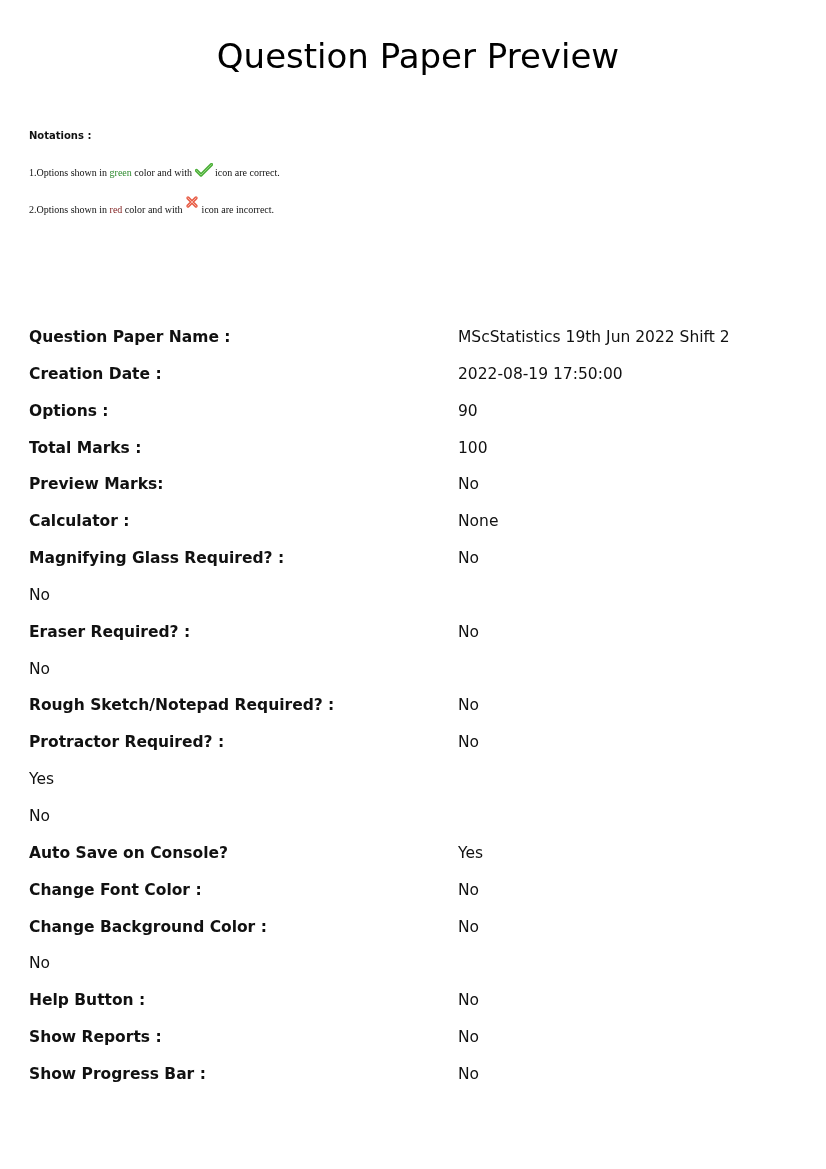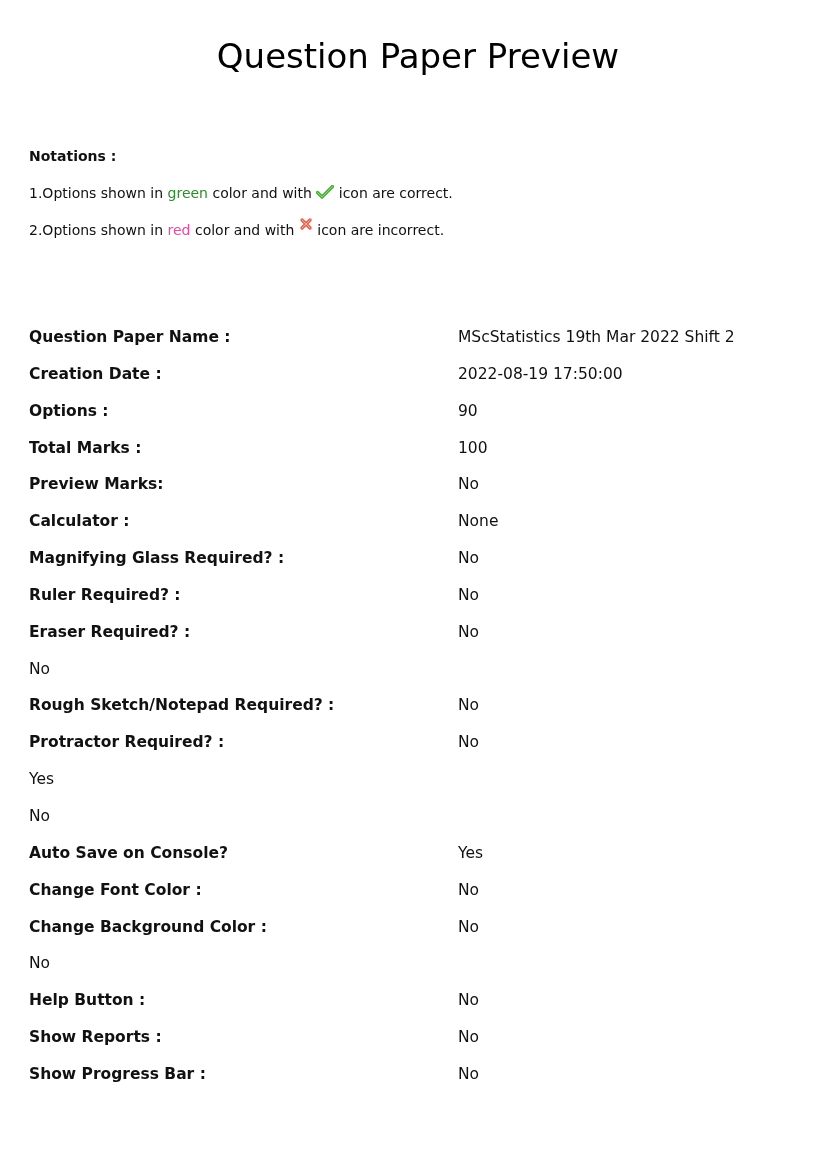--- a/index.html
+++ b/index.html
@@ -24,35 +24,36 @@
       font-size: 34px;
       font-weight: normal;
       letter-spacing: 0px;
       margin: 0;
       line-height: 44px;
       color: #000;
     }
     .notations {
       position: absolute;
       left: 29px;
-      top: 144px;
-      font-size: 14px;
+      top: 124px;
+      font-size: 10px;
     }
     .notations .heading {
       font-weight: bold;
       height: 37px;
       line-height: 24px;
     }
     .notations .line {
       height: 37px;
       line-height: 24px;
       white-space: nowrap;
+      font-family: Liberation Serif, serif;
     }
     .green { color: #2e8b2e; }
-    .red { color: #ec4899; }
+    .red { color: #7f1d1d; }
     .icon-check, .icon-cross {
       display: inline-block;
       vertical-align: baseline;
       width: 18px;
       height: 14px;
       position: relative;
       top: 1px;
     }
     .icon-cross {
       width: 14px;
@@ -99,21 +100,21 @@
     <span>2.Options shown in </span><span class="red">red</span><span> color and with </span><span class="icon-cross"><svg width="14" height="14" viewBox="0 0 14 14">
           <path d="M3 3 L11 11 M11 3 L3 11" fill="none" stroke="#e8604a" stroke-width="3.4" stroke-linecap="round"></path>
           <path d="M3 3 L11 11 M11 3 L3 11" fill="none" stroke="#f6b3a6" stroke-width="1" stroke-linecap="round"></path>
         </svg></span><span> icon are incorrect.</span>
   </div>
 </div>
 
 <div class="details">
   <div class="row">
     <div class="label">Question Paper Name :</div>
-    <div class="value">MScStatistics 19th Mar 2022 Shift 2</div>
+    <div class="value">MScStatistics 19th Jun 2022 Shift 2</div>
   </div>
   <div class="row">
     <div class="label">Creation Date :</div>
     <div class="value">2022-08-19 17:50:00</div>
   </div>
   <div class="row">
     <div class="label">Options :</div>
     <div class="value">90</div>
   </div>
   <div class="row">
@@ -126,21 +127,20 @@
   </div>
   <div class="row">
     <div class="label">Calculator :</div>
     <div class="value">None</div>
   </div>
   <div class="row">
     <div class="label">Magnifying Glass Required? :</div>
     <div class="value">No</div>
   </div>
   <div class="row">
-    <div class="label">Ruler Required? :</div>
     <div class="value">No</div>
   </div>
   <div class="row">
     <div class="label">Eraser Required? :</div>
     <div class="value">No</div>
   </div>
   <div class="row">
     <div class="value">No</div>
   </div>
   <div class="row">

